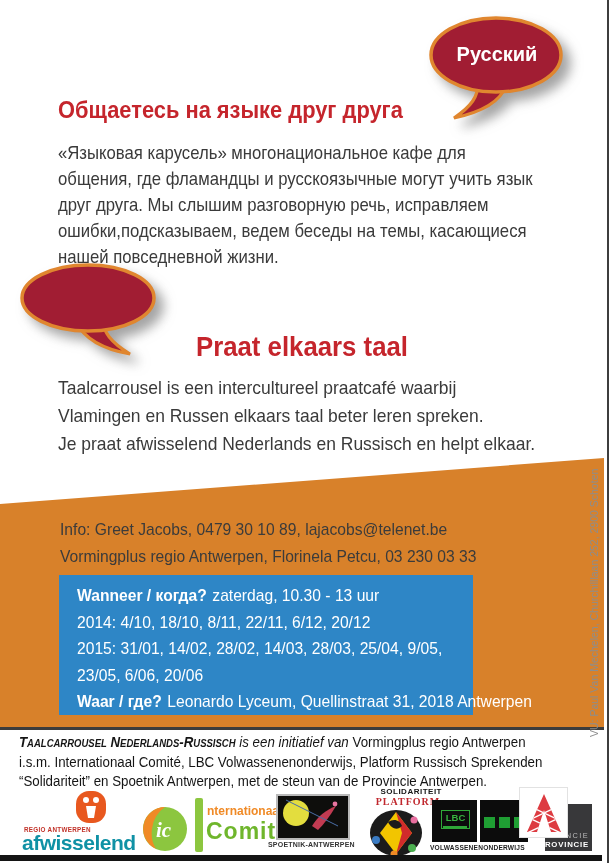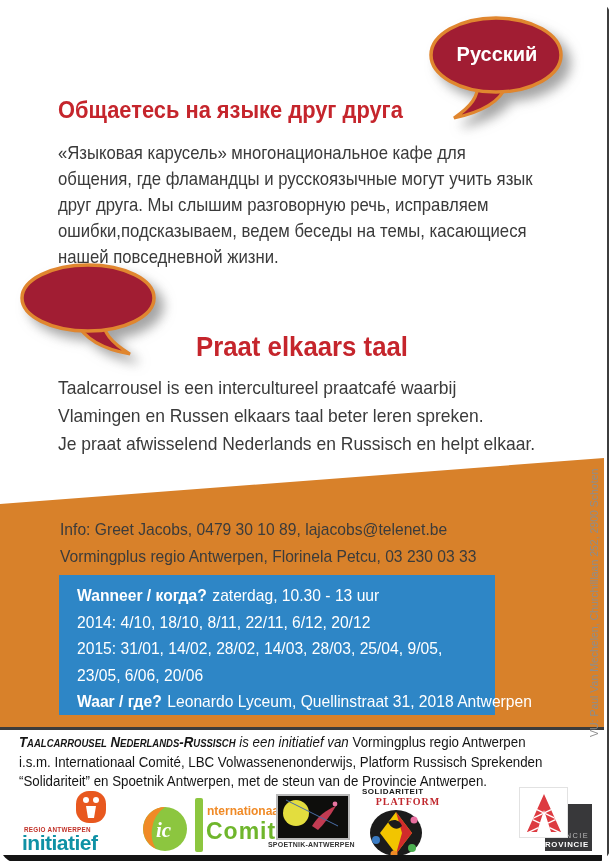--- a/index.html
+++ b/index.html
@@ -1,17 +1,17 @@
 <!DOCTYPE html>
 <html><head>
 <meta charset="utf-8">
 <style>
   html,body{margin:0;padding:0;background:#fff;}
   .page{position:relative;width:611px;height:863px;background:#ffffff;overflow:hidden;
-        font-family:"Liberation Sans", sans-serif;color:#3a3a3a;border-radius:18px;}
+        font-family:"Liberation Sans", sans-serif;color:#3a3a3a;}
   .abs{position:absolute;}
   .nowrap{white-space:nowrap;}
 
   
   .bubble-svg{filter:drop-shadow(8px 8px 6px rgba(90,90,90,.55));}
   .bubble-label{color:#ffffff;font-weight:bold;text-align:center;}
 
   
   .heading-red{color:#c5252c;font-weight:bold;}
   .h-ru{left:58px;top:97px;font-size:23px;transform:scaleX(.95);transform-origin:0 0;}
@@ -21,21 +21,21 @@
   .para-nl{left:58px;top:374px;line-height:28px;transform:scaleX(.92);transform-origin:0 0;}
 
   
   .orange-band{left:0;top:458px;width:604px;height:270px;background:#d8812a;
                clip-path:polygon(0 46px,100% 0,100% 100%,0 100%);}
   .orange-rule{left:0;top:727px;width:604px;height:3px;background:#3c3c3c;}
   .contact{left:60px;top:516px;font-size:17px;line-height:27px;color:#3b3b3b;
            transform:scaleX(.92);transform-origin:0 0;}
 
   
-  .blue-box{left:59px;top:575px;width:414px;height:140px;background:#2e86c6;padding-left:22px;}
+  .blue-box{left:59px;top:575px;width:414px;height:140px;background:#2e86c6;}
   .blue-text{left:18px;top:8px;color:#ffffff;font-size:17px;line-height:26.5px;
              transform:scaleX(.92);transform-origin:0 0;}
   .lbl{font-weight:bold;margin-right:6px;}
 
   
   .colophon{left:588px;top:737px;transform:rotate(-90deg);transform-origin:0 0;
             font-size:10.5px;color:#8d8d8d;white-space:nowrap;}
 
   
   .footer-text{left:19px;top:733px;font-size:14px;line-height:19.5px;color:#151515;
@@ -45,21 +45,21 @@
 
   
   .logo{position:absolute;}
   .vp-region{left:2px;top:36px;font-size:6.3px;font-weight:bold;color:#c13128;letter-spacing:.3px;}
   .vp-word{left:0;top:41px;font-size:21px;font-weight:bold;color:#0f91a5;letter-spacing:-.5px;}
   .ic-bar{left:53px;top:2px;width:8px;height:54px;background:#8cc63f;border-radius:2px;}
   .ic-l1{left:65px;top:8px;font-size:12px;font-weight:bold;color:#f08a26;}
   .ic-l2{left:64px;top:22px;font-size:23px;font-weight:bold;color:#6fb62c;letter-spacing:1px;}
   .sp-box{left:0;top:0;width:70px;height:42px;background:#0e0e0c;border:2px solid #b9b9b9;}
   .sp-cap{left:-8px;top:47px;font-size:7px;font-weight:bold;color:#333;letter-spacing:.2px;white-space:nowrap;}
-  .so-l1{left:0;top:0;width:68px;text-align:left;font-size:8px;font-weight:bold;color:#161616;letter-spacing:.5px;}
+  .so-l1{left:12px;top:0;width:68px;text-align:right;font-size:8px;font-weight:bold;color:#161616;letter-spacing:.5px;}
   .so-l2{left:12px;top:9px;width:68px;text-align:center;font-size:10px;font-weight:bold;
          font-family:"Liberation Serif",serif;color:#c0282e;letter-spacing:1px;}
   .lbc-rect{left:0;top:0;width:96px;height:42px;background:#0c0c0c;}
   .lbc-gap{left:45px;top:0;width:2.5px;height:42px;background:#ffffff;}
   .lbc-box{left:9px;top:10px;width:27px;height:17px;border:1.5px solid #2fa838;
            color:#37b33f;font-size:9.5px;font-weight:bold;text-align:center;line-height:13px;}
   .lbc-ul{left:11px;top:26px;width:24px;height:1.5px;background:#2fa838;}
   .lbc-sq{top:17px;width:11px;height:11px;background:#1f9e33;}
   .lbc-cap{left:-2px;top:44px;font-size:6.6px;font-weight:bold;color:#1d1d1d;letter-spacing:.2px;white-space:nowrap;}
   .pa-dark{left:26px;top:17px;width:47px;height:47px;background:#38383a;}
@@ -135,21 +135,21 @@
   </div>
 
   <div class="logo" style="left:22px;top:790px;width:118px;height:64px;">
     <svg class="abs" style="left:52px;top:0;" width="34" height="34" viewBox="0 0 34 34">
       <rect x="2" y="1" width="30" height="32" rx="13" fill="#e8581f"></rect>
       <circle cx="12" cy="10" r="3" fill="#ffffff"></circle>
       <circle cx="22" cy="10" r="3" fill="#ffffff"></circle>
       <path d="M12,16 h10 l-2,12 h-6 Z" fill="#ffffff"></path>
     </svg>
     <div class="abs vp-region nowrap">REGIO ANTWERPEN</div>
-    <div class="abs vp-word nowrap">initiatief</div>
+    <div class="abs vp-word nowrap">afwisselend</div>
   </div>
 
   <div class="logo" style="left:142px;top:796px;width:126px;height:58px;">
     <svg class="abs" style="left:0;top:10px;" width="46" height="46" viewBox="0 0 46 46">
       <circle cx="23" cy="23" r="22" fill="#8cc63f"></circle>
       <path d="M23,1 A22,22 0 0 0 14,43 A30,30 0 0 1 10,23 A30,30 0 0 1 23,1 Z" fill="#f08a26"></path>
       <text x="14" y="31" font-size="21" font-style="italic" font-weight="bold" fill="#ffffff" font-family="Liberation Serif, serif">ic</text>
     </svg>
     <div class="abs ic-bar"></div>
     <div class="abs ic-l1 nowrap">nternationaal</div>
@@ -177,20 +177,31 @@
       <polygon points="28,4 44,25 28,46 12,25" fill="#f2c500"></polygon>
       <polygon points="28,4 44,25 28,46 34,25" fill="#d12b2b"></polygon>
       <path d="M20,14 C26,10 32,12 34,18 C30,22 24,22 20,14 Z" fill="#1b1b1b"></path>
       <circle cx="8" cy="32" r="4" fill="#3b7cc4"></circle>
       <circle cx="44" cy="40" r="4" fill="#4caf50"></circle>
       <circle cx="26" cy="46" r="3.5" fill="#f08a26"></circle>
       <circle cx="46" cy="12" r="3.5" fill="#e86fa0"></circle>
     </svg>
   </div>
 
+  <div class="logo" style="left:432px;top:800px;width:100px;height:56px;">
+    <div class="abs lbc-rect">
+      <div class="abs lbc-gap"></div>
+      <div class="abs lbc-box">LBC</div>
+      <div class="abs lbc-ul"></div>
+      <div class="abs lbc-sq" style="left:52px;"></div>
+      <div class="abs lbc-sq" style="left:67px;"></div>
+      <div class="abs lbc-sq" style="left:82px;"></div>
+    </div>
+    <div class="abs lbc-cap">VOLWASSENENONDERWIJS</div>
+  </div>
 
   <div class="logo" style="left:519px;top:787px;width:74px;height:66px;">
     <div class="abs pa-dark">
       <div class="abs pa-l1 nowrap">PROVINCIE</div>
       <div class="abs pa-l2 nowrap">PROVINCIE</div>
     </div>
     <div class="abs pa-white">
       <svg class="abs" style="left:5px;top:4px;" width="38" height="42" viewBox="0 0 38 42">
         <defs>
           <clipPath id="aClip">

